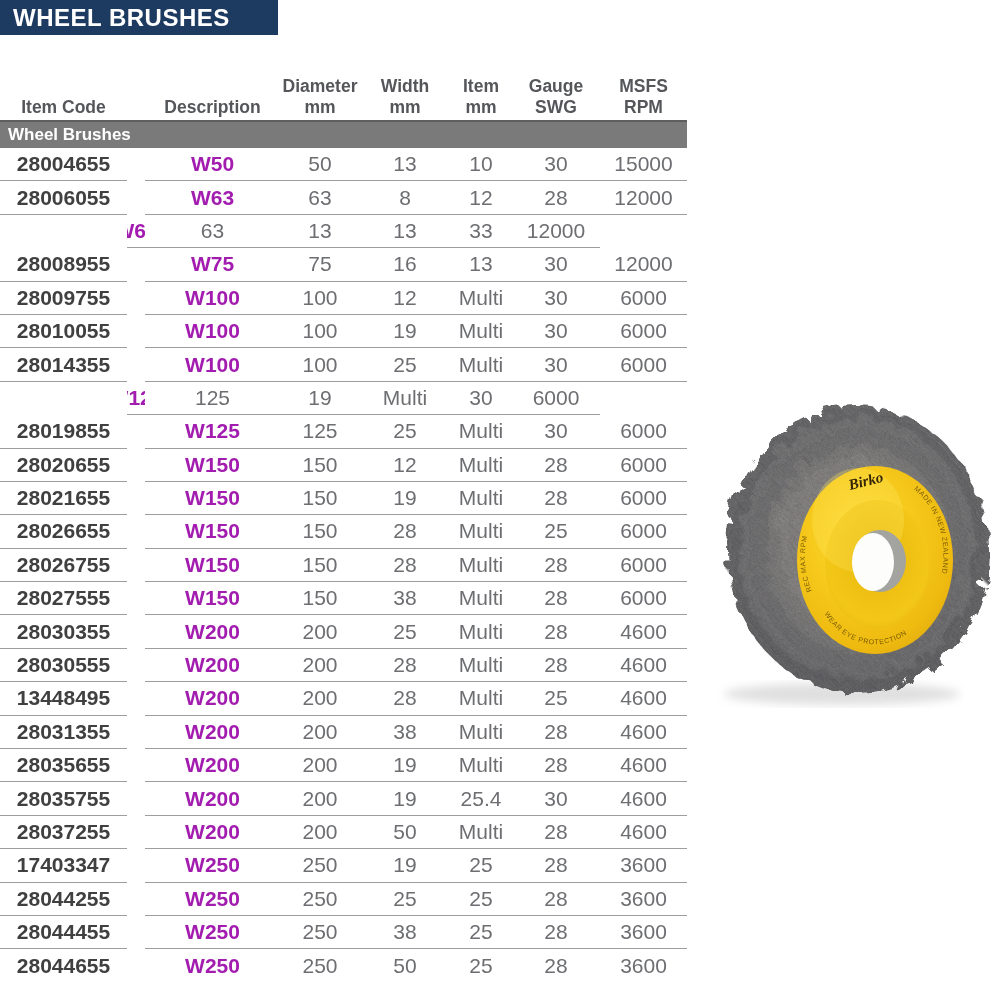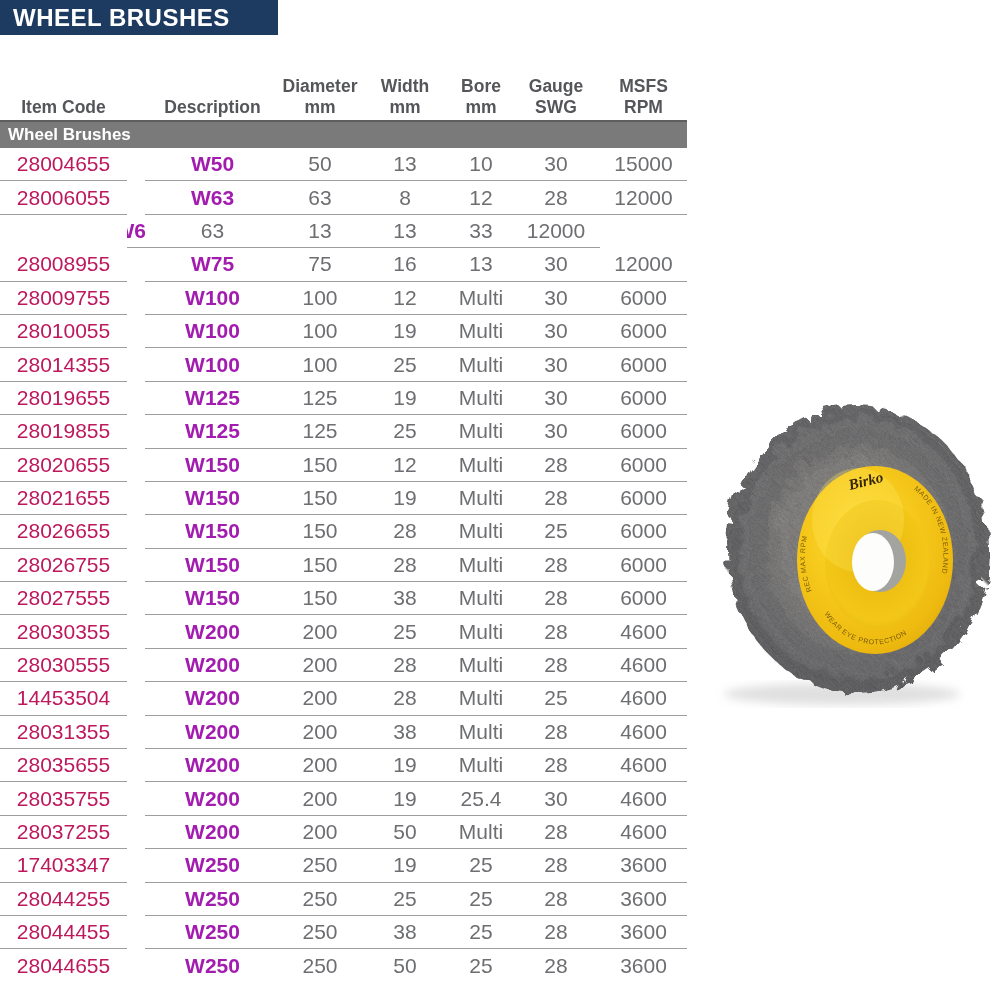--- a/index.html
+++ b/index.html
@@ -32,21 +32,21 @@
     color:#fff; font-weight:bold; font-size:17px; display:flex;
     align-items:center; padding-left:8px;
   }
   .trow { height:33.4px; color:#6d6e71; font-size:21px; }
   .trow .c {
     display:flex; align-items:center; justify-content:center; height:100%;
     border-bottom:1px solid #9c9da0; overflow:hidden; white-space:nowrap;
   }
   .trow .sp { border-bottom:none; }
   .trow .desc { font-weight:bold; color:#a21caf; }
-  .trow .code { color:#be185d; }
+  .trow .code { color:#404040;font-weight:bold; }
   .tbody .trow:last-child .c { border-bottom:none; }
 
   
   .photo { position:absolute; left:700px; top:378px; width:300px; height:332px; }
 </style>
 </head>
 <body>
 
 <div class="page">
 
@@ -66,21 +66,21 @@
       </div>
       <div class="hc">
         <span>Diameter</span>
         <span>mm</span>
       </div>
       <div class="hc">
         <span>Width</span>
         <span>mm</span>
       </div>
       <div class="hc">
-        <span>Bore</span>
+        <span>Item</span>
         <span>mm</span>
       </div>
       <div class="hc">
         <span>Gauge</span>
         <span>SWG</span>
       </div>
       <div class="hc">
         <span>MSFS</span>
         <span>RPM</span>
       </div>
@@ -154,21 +154,20 @@
           <div class="c code">28014355</div>
           <div class="sp"></div>
           <div class="c desc">W100</div>
           <div class="c">100</div>
           <div class="c">25</div>
           <div class="c">Multi</div>
           <div class="c">30</div>
           <div class="c">6000</div>
         </div>
         <div class="trow grid-cols">
-          <div class="c code">28019655</div>
           <div class="sp"></div>
           <div class="c desc">W125</div>
           <div class="c">125</div>
           <div class="c">19</div>
           <div class="c">Multi</div>
           <div class="c">30</div>
           <div class="c">6000</div>
         </div>
         <div class="trow grid-cols">
           <div class="c code">28019855</div>
@@ -244,21 +243,21 @@
           <div class="c code">28030555</div>
           <div class="sp"></div>
           <div class="c desc">W200</div>
           <div class="c">200</div>
           <div class="c">28</div>
           <div class="c">Multi</div>
           <div class="c">28</div>
           <div class="c">4600</div>
         </div>
         <div class="trow grid-cols">
-          <div class="c code">14453504</div>
+          <div class="c code">13448495</div>
           <div class="sp"></div>
           <div class="c desc">W200</div>
           <div class="c">200</div>
           <div class="c">28</div>
           <div class="c">Multi</div>
           <div class="c">25</div>
           <div class="c">4600</div>
         </div>
         <div class="trow grid-cols">
           <div class="c code">28031355</div>

